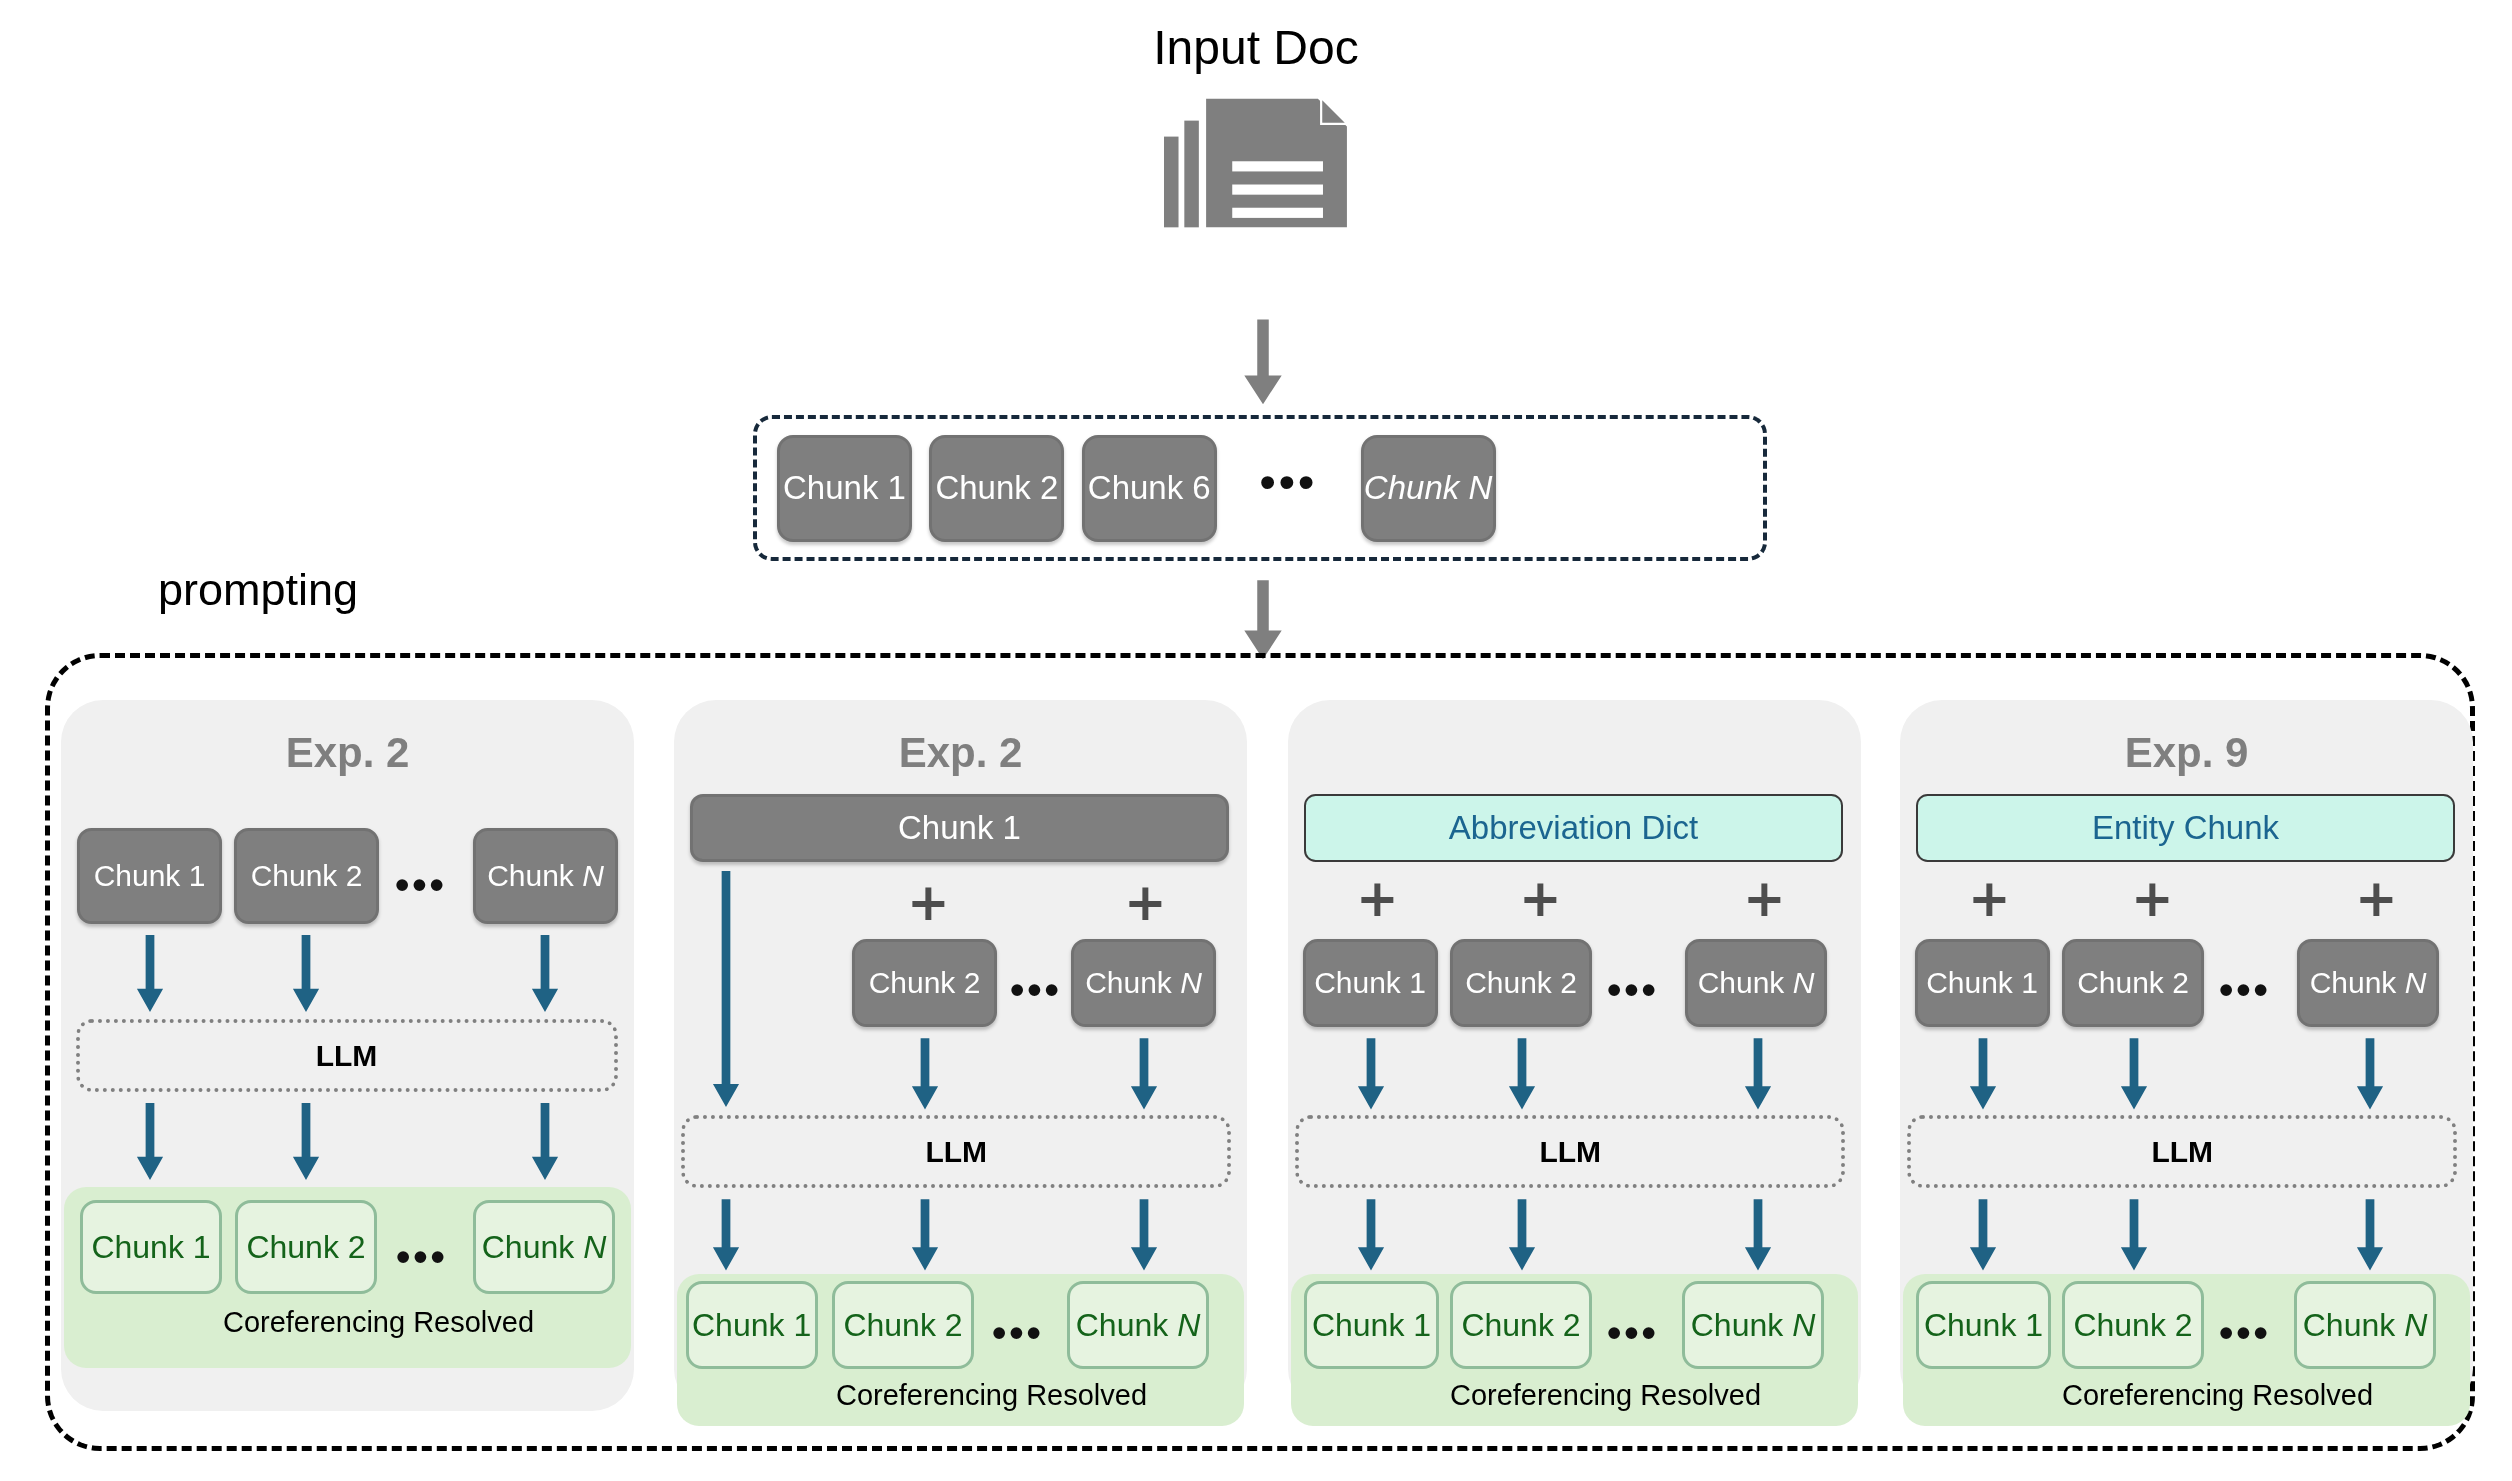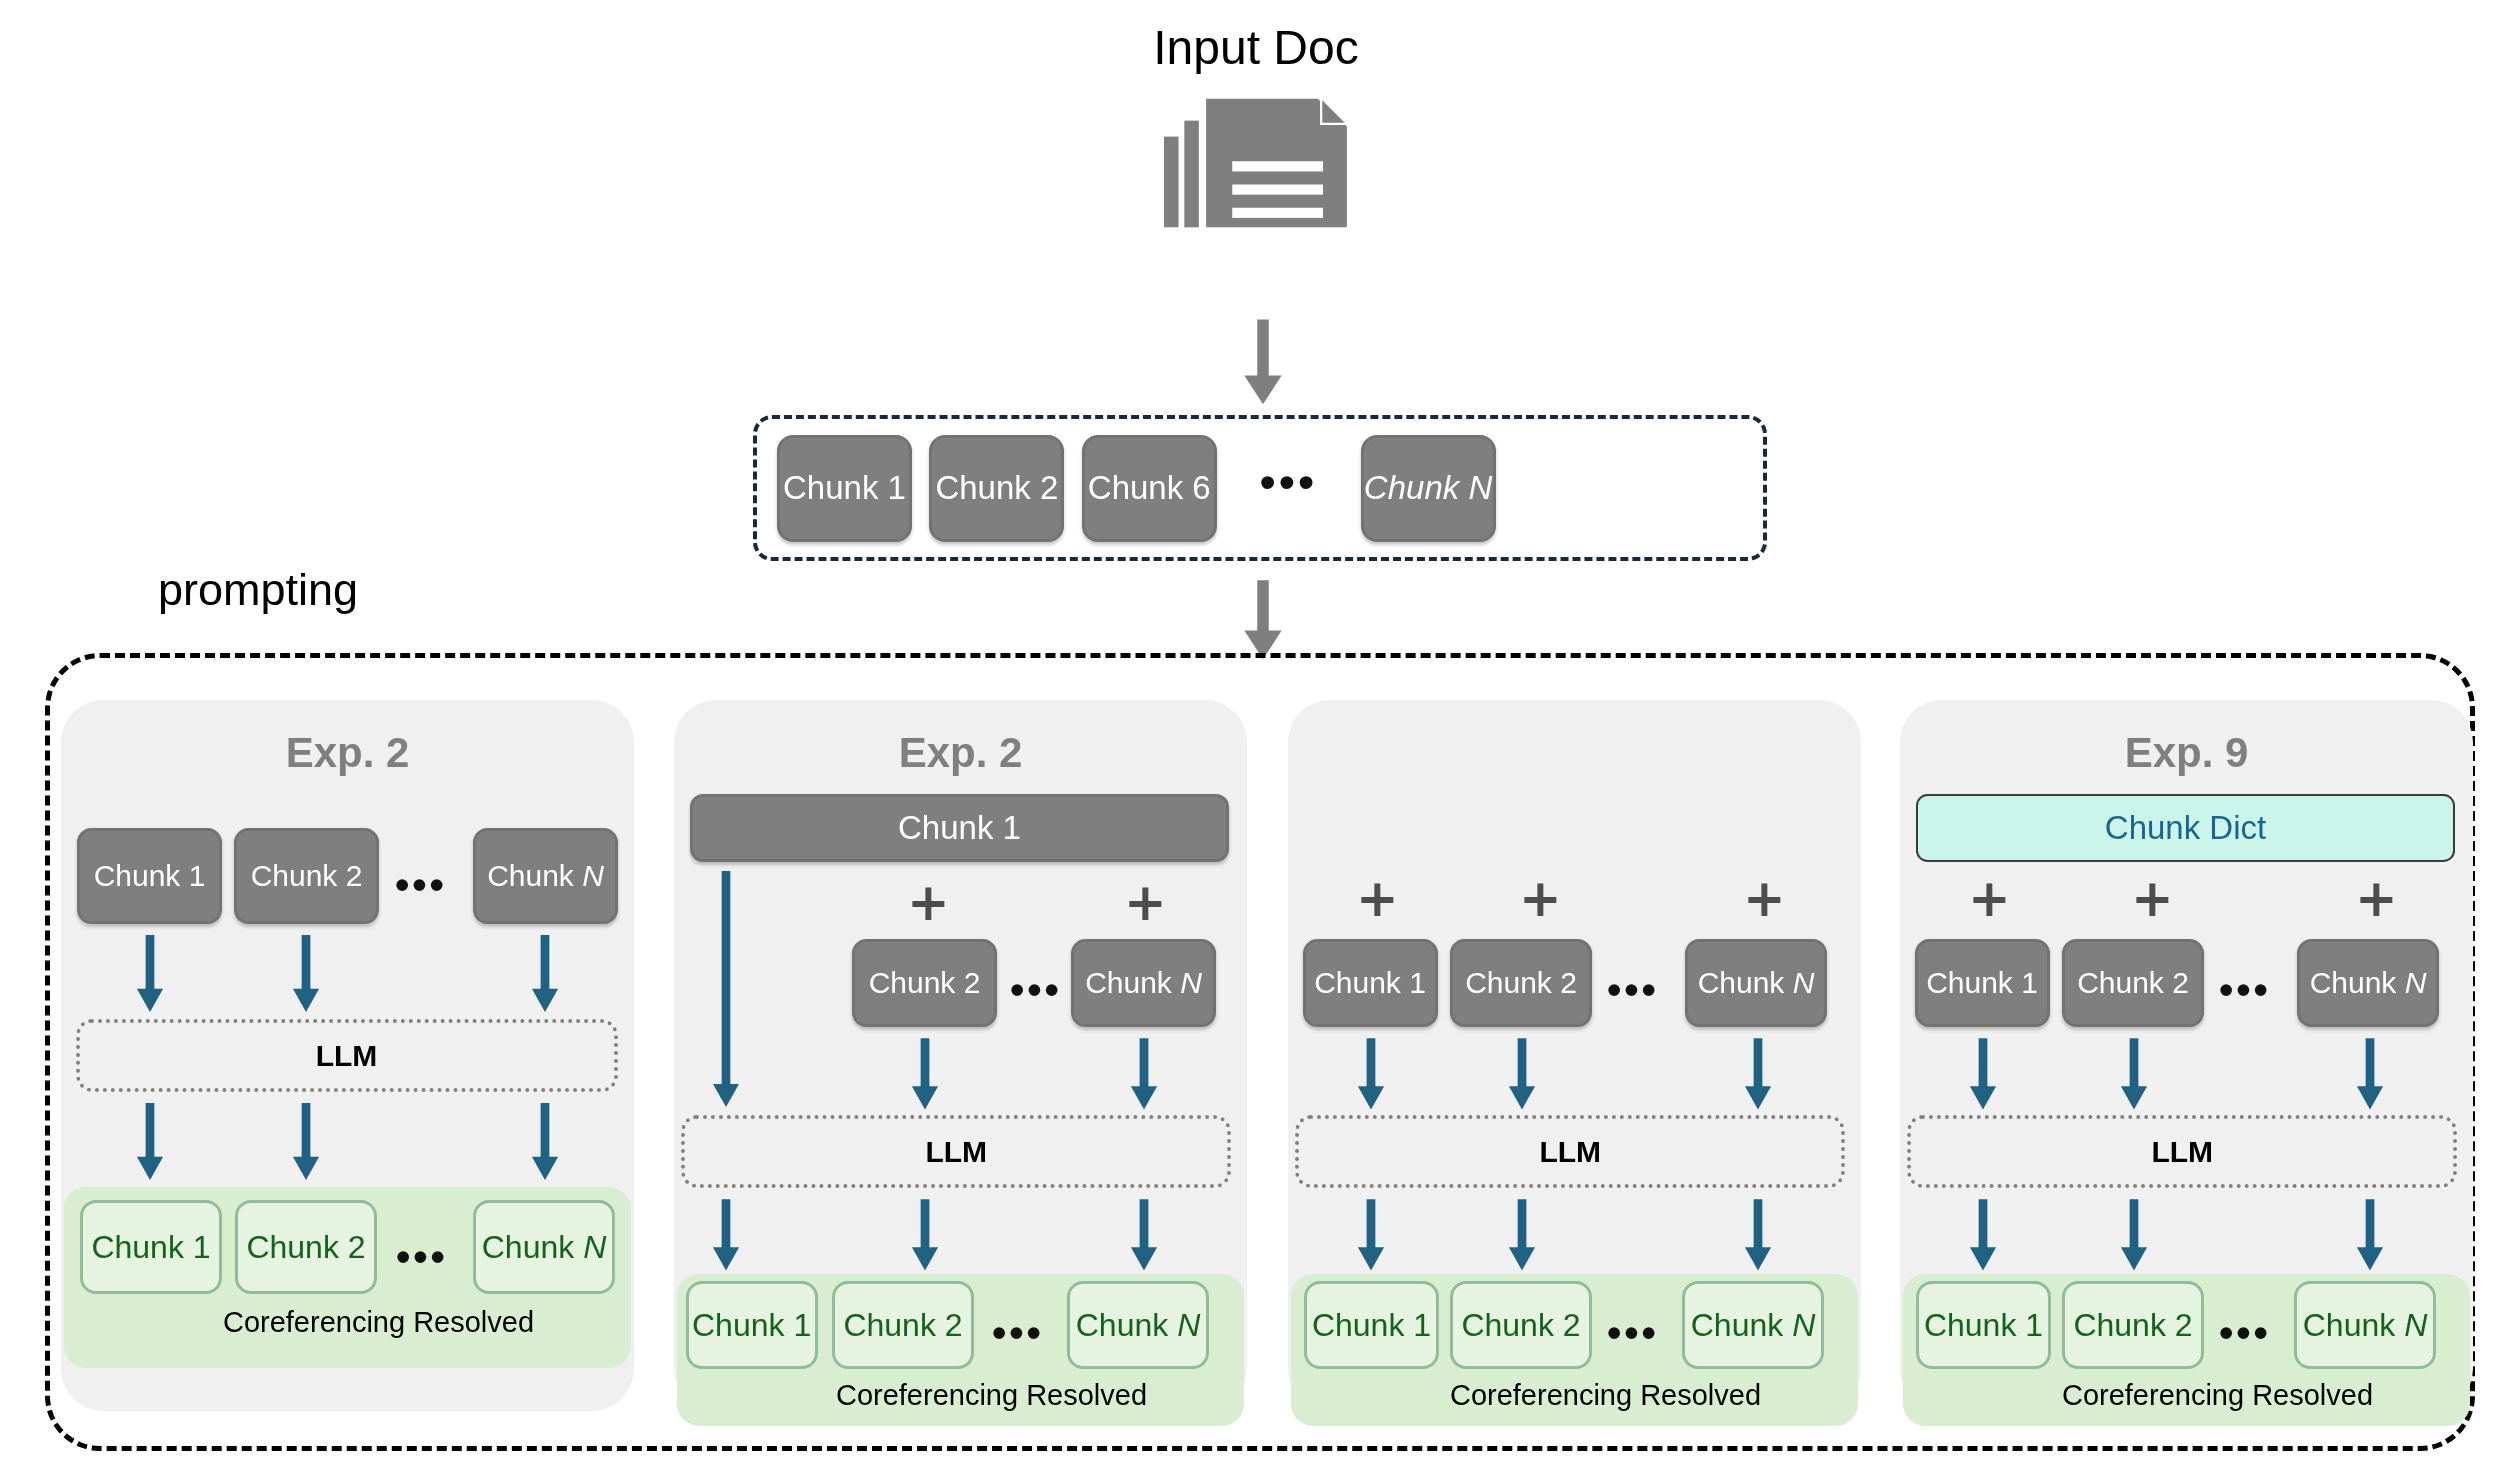--- a/index.html
+++ b/index.html
@@ -344,20 +344,21 @@
     <div class="green-chunk" style="left:158px; top:581px; width:142px; height:88px;">Chunk 2</div>
     <div class="green-ellipsis" style="left:318px; top:613px;">•••</div>
     <div class="green-chunk" style="left:393px; top:581px; width:142px; height:88px;">
         <span>Chunk <i>N</i></span>
       </div>
     <div class="green-label" style="left:0; top:679px; width:573px;">Coreferencing Resolved</div>
   </div>
 
   <div class="exp-panel" style="left:1288px; width:573px;">
 
+    <div class="dict-box" style="left:16px; top:94px; width:539px; height:68px;">Abbreviation Dict</div>
 
     <div class="plus" style="left:68px; top:173px;">+</div>
     <div class="plus" style="left:231px; top:173px;">+</div>
     <div class="plus" style="left:455px; top:173px;">+</div>
 
     <div class="panel-chunk" style="left:14.5px; top:239px; width:135px; height:88px;">Chunk 1</div>
     <div class="panel-chunk" style="left:162px; top:239px; width:142px; height:88px;">Chunk 2</div>
     <div class="dark-ellipsis" style="left:319px; top:270px;">•••</div>
     <div class="panel-chunk" style="left:397px; top:239px; width:142px; height:88px;">
         <span>Chunk <i>N</i></span>
@@ -391,21 +392,21 @@
     <div class="green-ellipsis" style="left:319px; top:613px;">•••</div>
     <div class="green-chunk" style="left:394px; top:581px; width:142px; height:88px;">
         <span>Chunk <i>N</i></span>
       </div>
     <div class="green-label" style="left:0; top:679px; width:573px;">Coreferencing Resolved</div>
   </div>
 
   <div class="exp-panel" style="left:1900px; width:573px;">
     <div class="exp-title">Exp. 9</div>
 
-    <div class="dict-box" style="left:16px; top:94px; width:539px; height:68px;">Chunk Dict</div>
+    <div class="dict-box" style="left:16px; top:94px; width:539px; height:68px;">Entity Chunk</div>
 
     <div class="plus" style="left:68px; top:173px;">+</div>
     <div class="plus" style="left:231px; top:173px;">+</div>
     <div class="plus" style="left:455px; top:173px;">+</div>
 
     <div class="panel-chunk" style="left:14.5px; top:239px; width:135px; height:88px;">Chunk 1</div>
     <div class="panel-chunk" style="left:162px; top:239px; width:142px; height:88px;">Chunk 2</div>
     <div class="dark-ellipsis" style="left:319px; top:270px;">•••</div>
     <div class="panel-chunk" style="left:397px; top:239px; width:142px; height:88px;">
         <span>Chunk <i>N</i></span>

